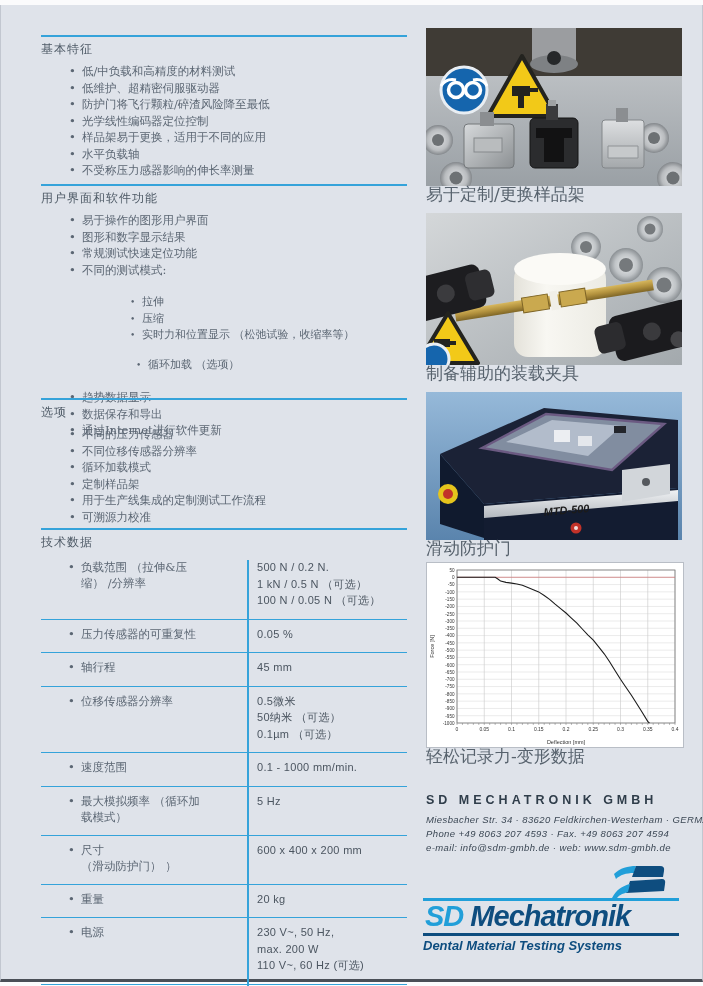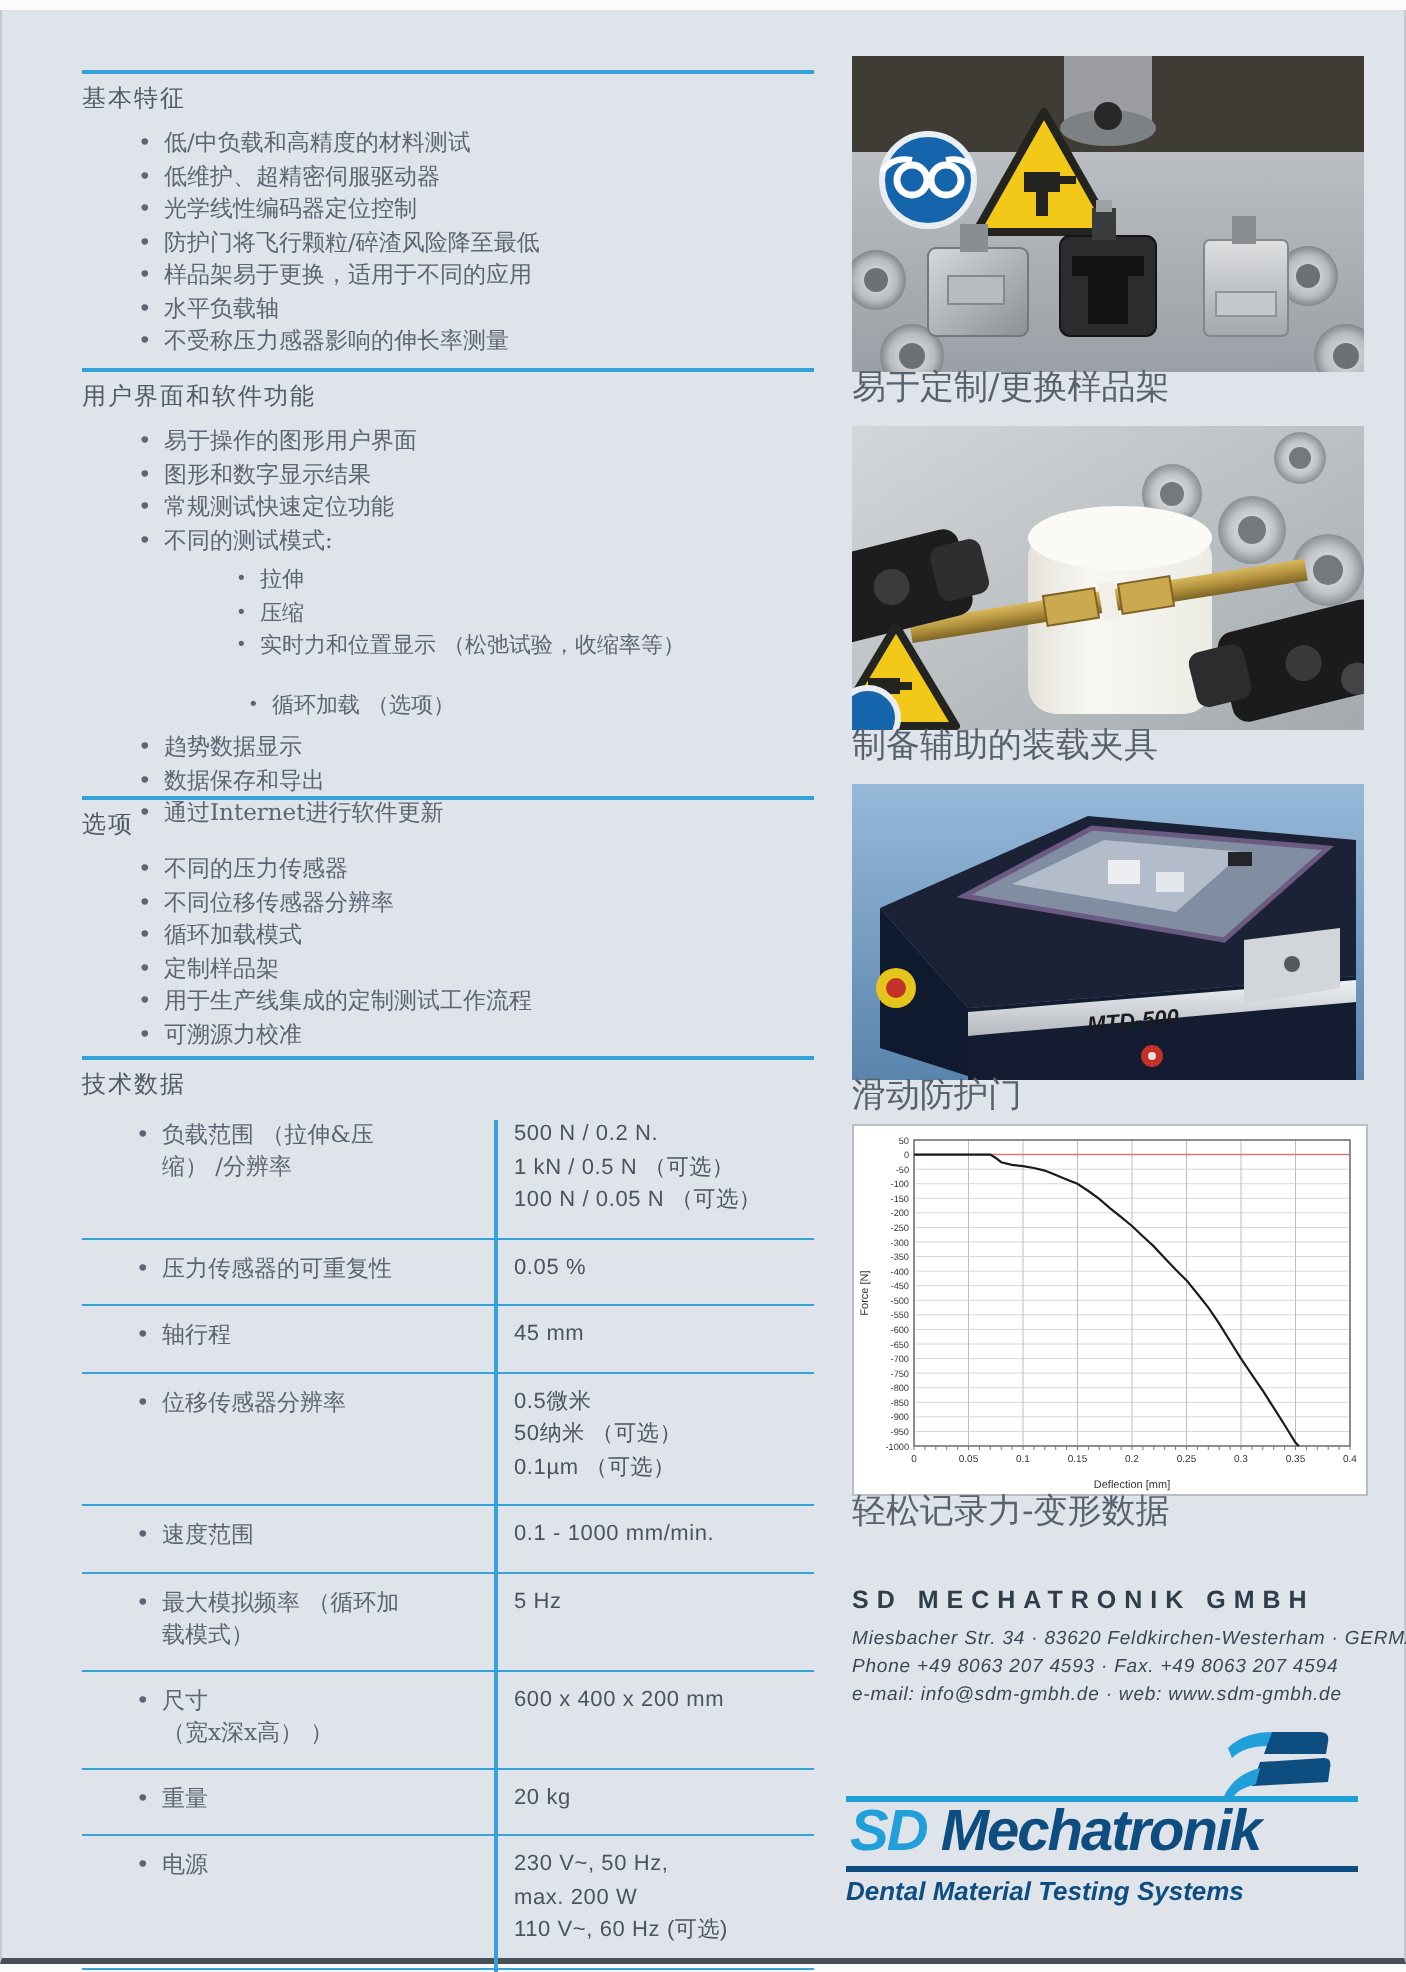--- a/index.html
+++ b/index.html
@@ -16,21 +16,21 @@
   
   .section{position:absolute;left:40px;width:366px;}
   .section h2{
     margin:0;border-top:2px solid #35a3da;padding-top:4px;
     font-size:12px;font-weight:normal;color:#4e5a66;letter-spacing:1px;
   }
   .blist{margin:5px 0 0 0;padding:0 0 0 28px;list-style:none;
     font-size:11.5px;line-height:16.5px;color:#5b6673;}
   .blist li{position:relative;padding-left:13px;}
   .blist li::before{content:"\2022";position:absolute;left:0;top:0;color:#5b6673;}
-  ul.sublist{margin:4px;padding:0 0 0 32px;list-style:none;font-size:11px;}
+  ul.sublist{margin:16px;padding:0 0 0 32px;list-style:none;font-size:11px;}
   .sublist li{position:relative;padding-left:12px;}
   .sublist li::before{content:"\2022";position:absolute;left:0;top:0;font-size:9px;}
   .sublist li:nth-child(4){margin-top:13px;padding-left:18px;}
   .sublist li:nth-child(4)::before{left:6px;}
   
   #spec-table{position:relative;margin-top:7px;}
   #spec-table::before{
     content:"";position:absolute;left:206px;top:2px;bottom:-2px;width:1.5px;
     background:#35a3da;
   }
@@ -80,22 +80,22 @@
 </head>
 <body>
 
 <div class="page">
 
   <div class="section" style="top:30px">
     <h2>基本特征</h2>
     <ul class="blist">
         <li>低/中负载和高精度的材料测试</li>
         <li>低维护、超精密伺服驱动器</li>
+        <li>防护门将飞行颗粒/碎渣风险降至最低</li>
         <li>光学线性编码器定位控制</li>
-        <li>防护门将飞行颗粒/碎渣风险降至最低</li>
         <li>样品架易于更换，适用于不同的应用</li>
         <li>水平负载轴</li>
         <li>不受称压力感器影响的伸长率测量</li>
       </ul>
   </div>
 
   <div class="section" style="top:179px">
     <h2>用户界面和软件功能</h2>
     <ul class="blist">
         <li>易于操作的图形用户界面</li>
@@ -178,21 +178,21 @@
             <div>最大模拟频率 （循环加</div>
             <div>载模式）</div>
           </div>
           <div class="tvalue">
             <div>5 Hz</div>
           </div>
         </div>
         <div class="trow">
           <div class="tlabel">
             <div>尺寸</div>
-            <div>（宽x深x高） ）</div>
+            <div>（滑动防护门） ）</div>
           </div>
           <div class="tvalue">
             <div>600 x 400 x 200 mm</div>
           </div>
         </div>
         <div class="trow">
           <div class="tlabel">
             <div>重量</div>
           </div>
           <div class="tvalue">

